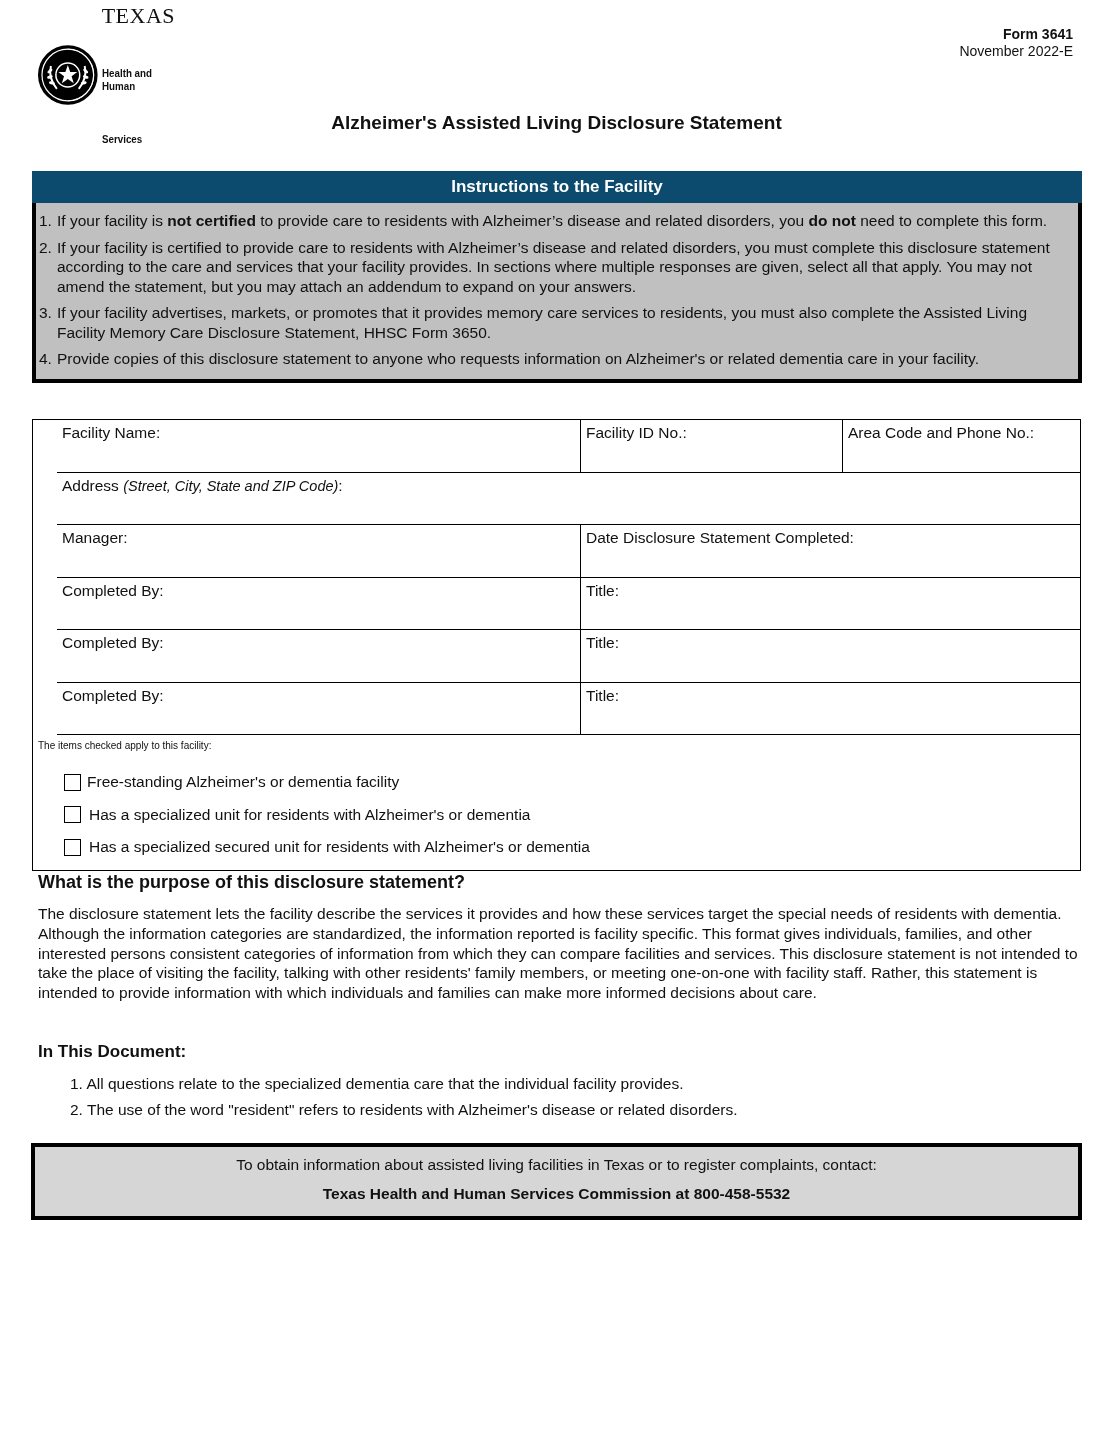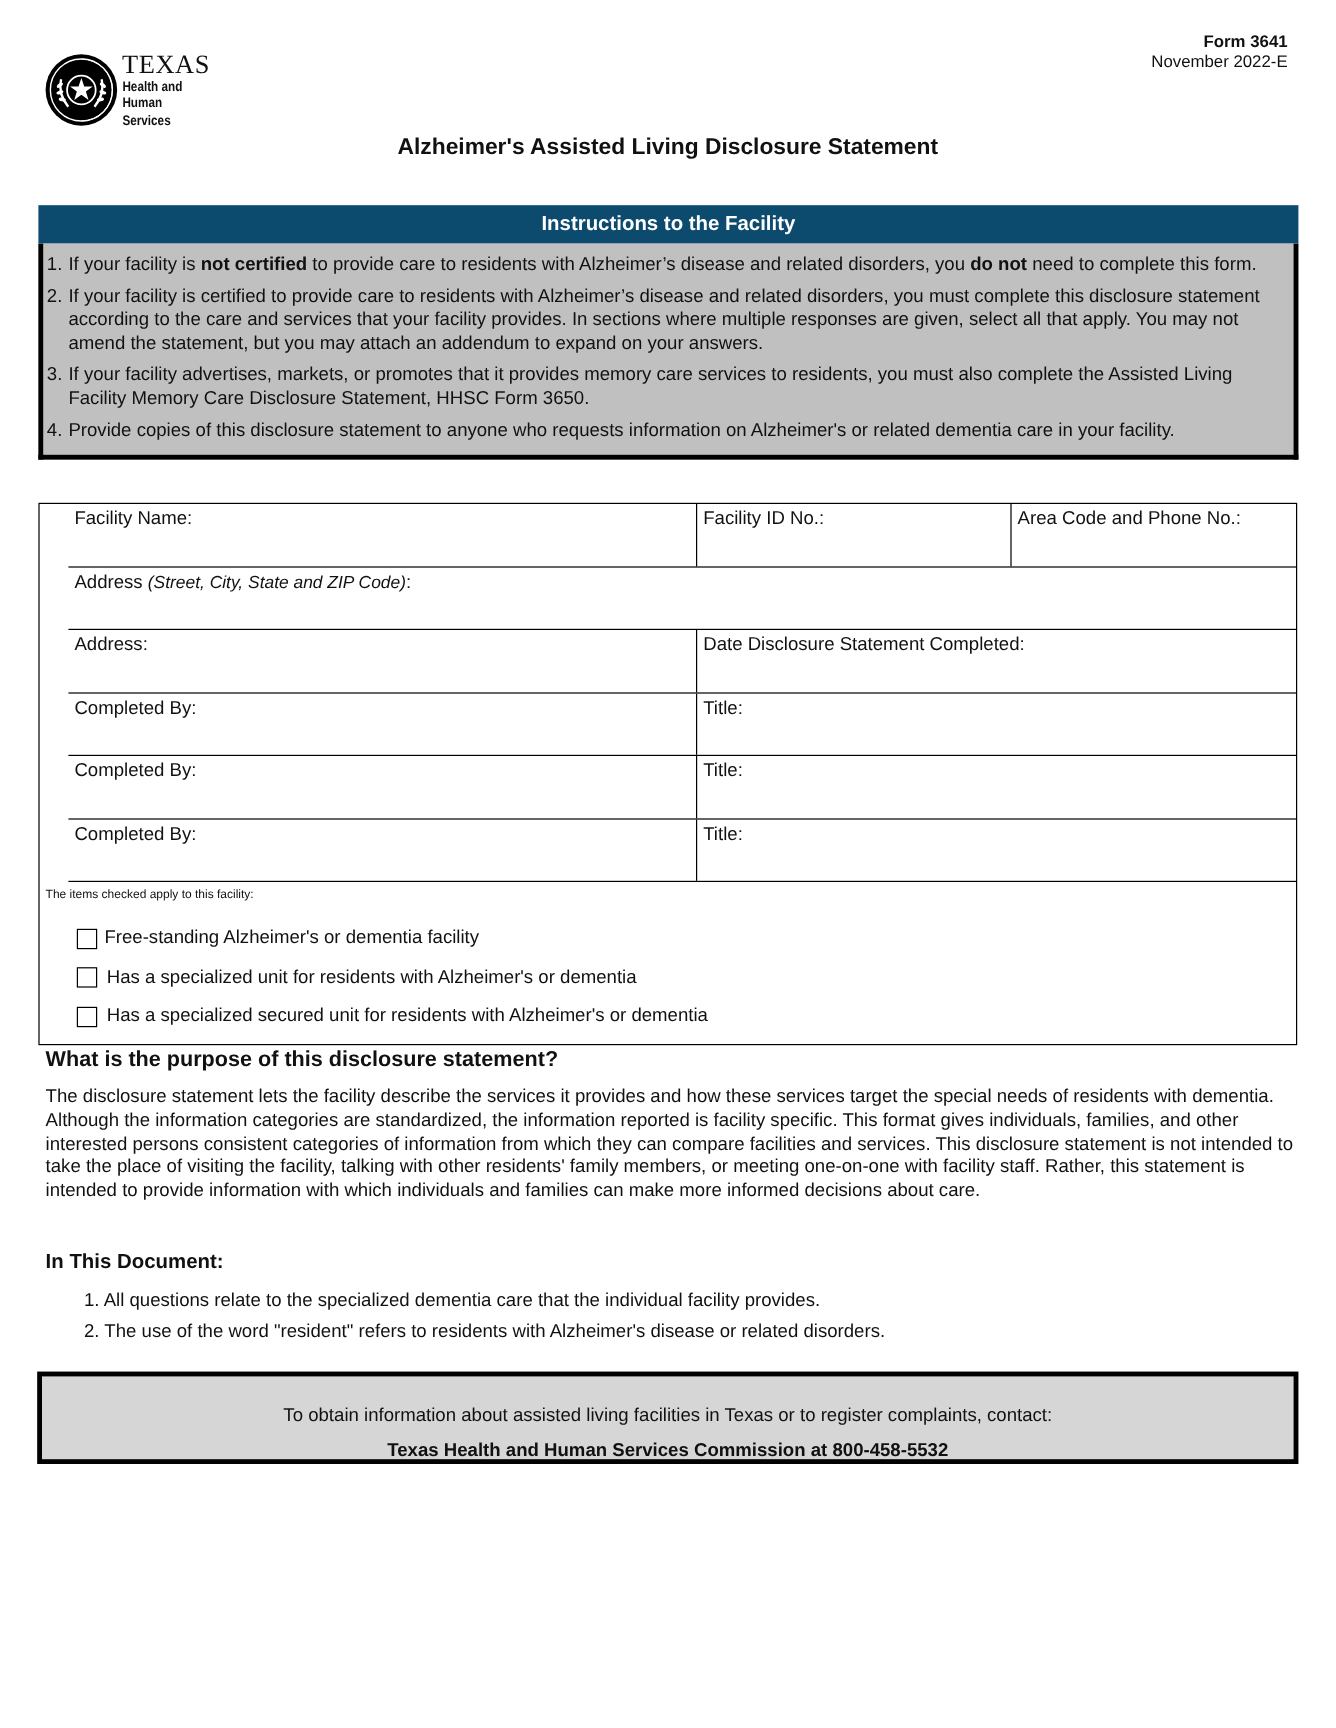--- a/index.html
+++ b/index.html
@@ -1,21 +1,21 @@
 <!DOCTYPE html>
 <html><head>
   <meta charset="utf-8">
   <style>
     * { box-sizing: border-box; margin: 0; padding: 0; }
     html, body { width: 1113px; height: 1440px; background: #ffffff; }
     body { font-family: "Liberation Sans", sans-serif; color: #111; position: relative; font-size: 15.5px; }
 
     .logo { position: absolute; left: 37px; top: 44px; width: 165px; height: 62px; display: flex; align-items: center; }
     .seal { width: 62px; height: 62px; }
-    .logo-text { margin-left: 3px; display: flex; flex-direction: column; line-height: 1; }
+    .logo-text { margin-left: 3px; display: flex; flex-direction: column; line-height: 1; gap: 38px; }
     .logo-texas { font-family: "Liberation Serif", serif; font-size: 22px; letter-spacing: 0.5px; }
     .logo-sub { font-size: 11.5px; font-weight: bold; margin-top: 2px; line-height: 13px; transform: scaleX(0.85); transform-origin: left; }
 
     .form-meta { position: absolute; right: 40px; top: 26px; text-align: right; font-size: 14px; line-height: 17px; }
     .form-number { font-weight: bold; }
 
     .page-title { position: absolute; left: 0; width: 1113px; top: 112px; text-align: center; font-size: 19px; font-weight: bold; }
 
     .instr { position: absolute; left: 32px; top: 171px; width: 1050px; }
     .instr-head { background: #0c4a6e; color: #fff; height: 32px; text-align: center; font-weight: bold; font-size: 17px; line-height: 32px; }
@@ -40,21 +40,21 @@
     .cbox { width: 17px; height: 17px; border: 1.5px solid #000; margin-right: 6px; background: #fff; flex: none; }
 
     .purpose-h { position: absolute; left: 38px; top: 872px; font-size: 18px; font-weight: bold; }
     .purpose-p { position: absolute; left: 38px; top: 904px; width: 1040px; font-size: 15.5px; line-height: 19.8px; }
 
     .doc-h { position: absolute; left: 38px; top: 1042px; font-size: 17px; font-weight: bold; }
     .doc-list { position: absolute; left: 70px; top: 1074px; font-size: 15.5px; }
     .doc-item { height: 26px; line-height: 20px; }
 
     .contact { position: absolute; left: 31px; top: 1143px; width: 1051px; height: 77px; background: #d6d6d6; border: 4px solid #000; text-align: center; }
-    .contact-line1 { font-size: 15.5px; margin-top: 24px; }
+    .contact-line1 { font-size: 15.5px; margin-top: 9px; }
     .contact-line2 { font-size: 15.5px; font-weight: bold; margin-top: 11px; }
   </style>
 </head>
 <body>
 
 <div class="logo">
   <svg class="seal" viewBox="0 0 62 62">
     <circle cx="31" cy="31" r="30" fill="#000"></circle>
     <circle cx="31" cy="31" r="26" fill="none" stroke="#fff" stroke-width="1.2"></circle>
     <path d="M31 5 A26 26 0 0 1 31 57" fill="none" stroke="#fff" stroke-width="0.8"></path>
@@ -121,21 +121,21 @@
       <span>Area Code and Phone No.:</span>
     </div>
   </div>
   <div class="frow">
     <div class="fcell w-rest">
       <span>Address </span><i>(Street, City, State and ZIP Code)</i><span>:</span>
     </div>
   </div>
   <div class="frow">
     <div class="fcell w-half">
-      <span>Address:</span>
+      <span>Manager:</span>
     </div>
     <div class="fcell w-rest">
       <span>Date Disclosure Statement Completed:</span>
     </div>
   </div>
   <div class="frow">
     <div class="fcell w-half">
       <span>Completed By:</span>
     </div>
     <div class="fcell w-rest">

